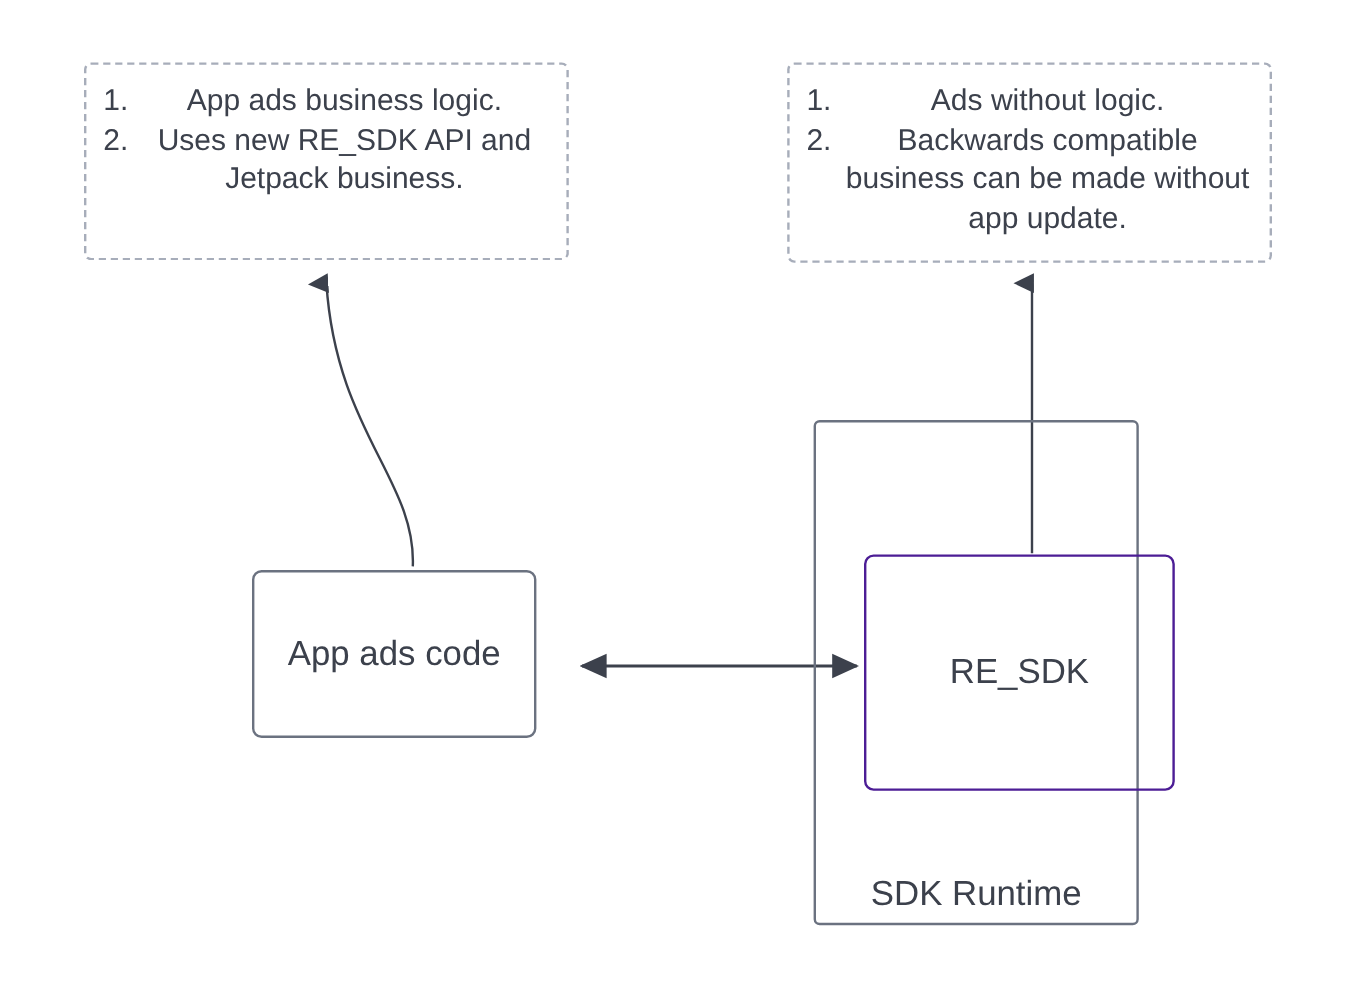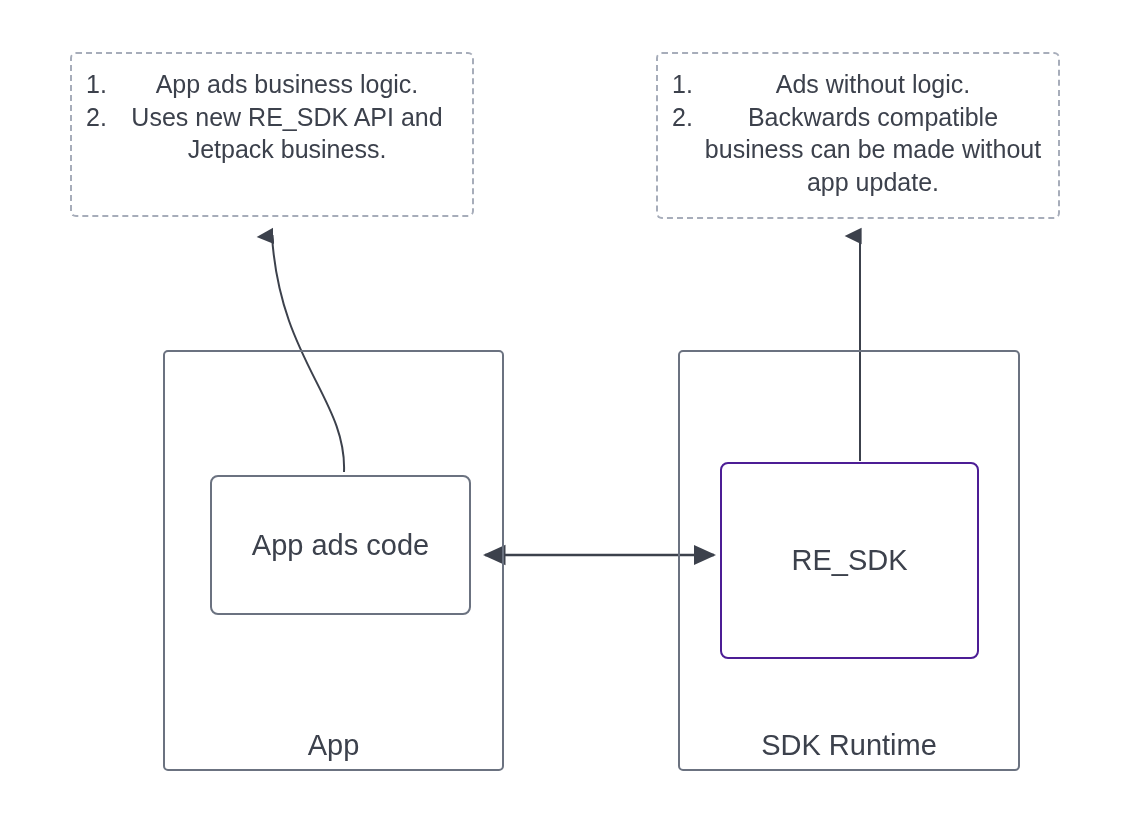--- a/index.html
+++ b/index.html
@@ -50,21 +50,21 @@
 
   
   .container-box {
     position: absolute;
     box-sizing: border-box;
     border: 2px solid #6b7280;
     border-radius: 5px;
     background: transparent;
   }
   #box-app     { left: 163px; top: 350px; width: 341px; height: 421px; }
-  #box-runtime { left: 678px; top: 350px; width: 342px; height: 421px; }
+  #box-runtime { left: 678px; top: 350px; width: 271px; height: 421px; }
 
   .container-label {
     position: absolute;
     left: 0;
     right: 0;
     bottom: 6px;
     text-align: center;
     font-size: 29px;
     color: #3c414c;
     line-height: 1.2;
@@ -74,21 +74,21 @@
   .inner-box {
     position: absolute;
     box-sizing: border-box;
     border-radius: 8px;
     display: flex;
     align-items: center;
     justify-content: center;
     background: transparent;
   }
   #box-appads {
-    left: 210px; top: 475px; width: 261px; height: 140px;
+    left: 210px; top: 475px; width: 237px; height: 140px;
     border: 2px solid #6b7280;
   }
   #box-resdk {
     left: 720px; top: 462px; width: 259px; height: 197px;
     border: 2px solid #4c1d95;
   }
   .inner-label {
     font-size: 29px;
     color: #3c414c;
     line-height: 1.2;
@@ -143,23 +143,20 @@
     <div class="note-line">
       <span class="note-num">1.</span>
       <span class="note-text">Ads without logic.</span>
     </div>
     <div class="note-line">
       <span class="note-num">2.</span>
       <span class="note-text">Backwards compatible business can be made without app update.</span>
     </div>
   </div>
 
-  <div id="box-app" class="container-box">
-    <div class="container-label">App</div>
-  </div>
 
   <div id="box-appads" class="inner-box">
     <div class="inner-label">App ads code</div>
   </div>
 
   <div id="box-runtime" class="container-box">
     <div class="container-label">SDK Runtime</div>
   </div>
 
   <div id="box-resdk" class="inner-box">

